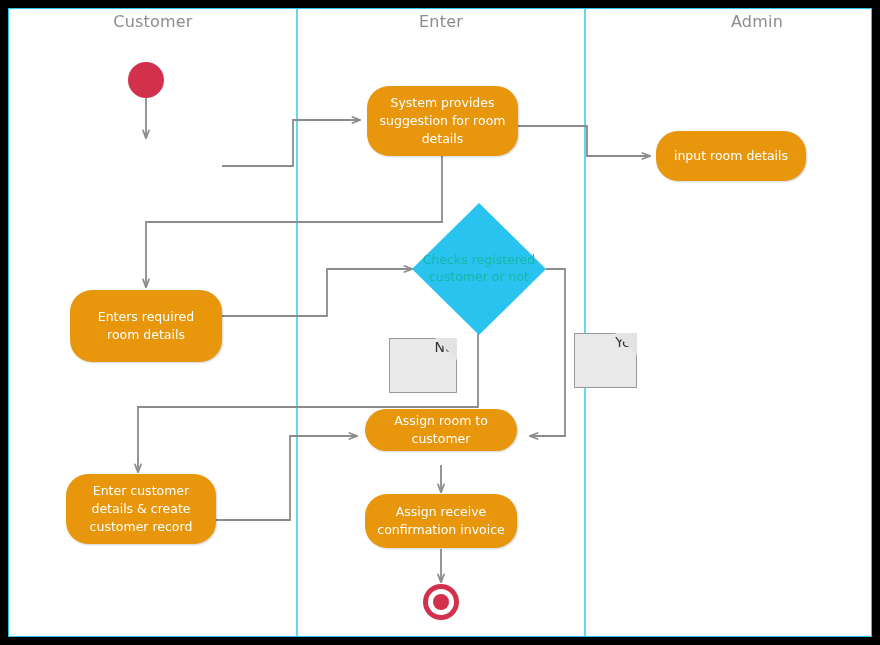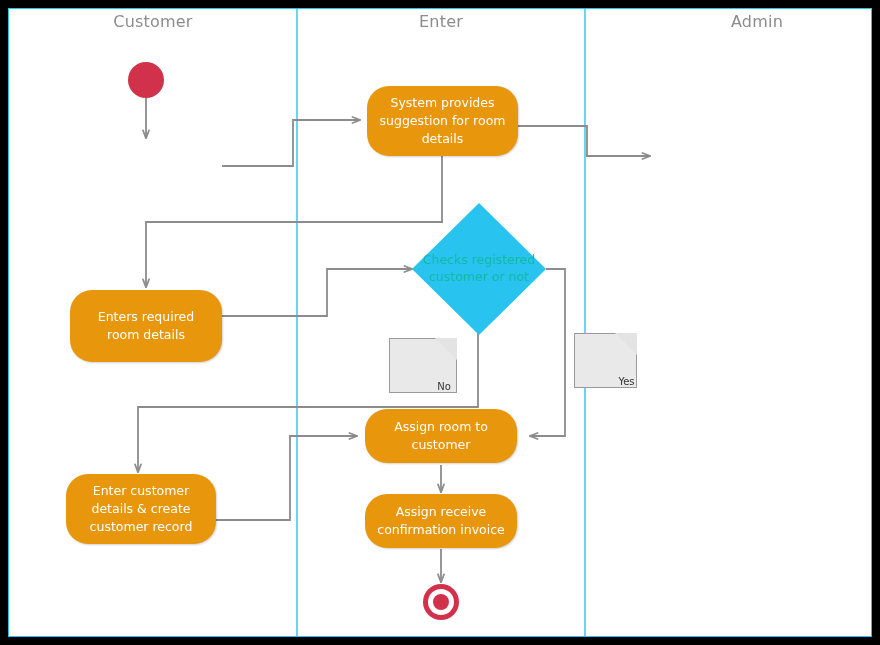--- a/index.html
+++ b/index.html
@@ -58,23 +58,23 @@
     border-radius: 22px;
     padding: 4px 10px;
     box-shadow: 1px 1px 2px rgba(0,0,0,0.18);
   }
   .note {
     position: absolute;
     background: #e9e9e9;
     border: 1px solid #9a9a9a;
     box-sizing: border-box;
     color: #333333;
-    font-size: 10px;
+    font-size: 14px;
     display: flex;
-    align-items: flex-end;
+    align-items: flex-start;
     justify-content: center;
     font-family: "DejaVu Sans", sans-serif;
     padding-left: 42px;
   }
   .note .foldtri {
     position: absolute;
     top: -1px;
     right: -1px;
     width: 0;
     height: 0;
@@ -167,20 +167,23 @@
   <div class="lane-label" style="left:297px; top:12px; width:288px;">Enter</div>
   <div class="lane-label" style="left:585px; top:12px; width:286px;padding-left:29px;">Admin</div>
 
   <div class="marker start-node" style="left:128px; top:62px; width:36px; height:36px;"></div>
 
 
   <div class="node activity" style="left:367px; top:86px; width:151px; height:70px;">
     <span>System provides suggestion for room details</span>
   </div>
 
+  <div class="node activity" style="left:656px; top:131px; width:150px; height:50px;">
+    <span>input room details</span>
+  </div>
 
   <div class="node activity" style="left:70px; top:290px; width:152px; height:72px;">
     <span>Enters required room details</span>
   </div>
 
   <div class="diamond-wrap" style="left:412px; top:203px; width:134px; height:132px;">
     <svg width="134" height="132" viewBox="0 0 134 132" style="position:absolute;left:0;top:0;">
       <polygon points="67,0 134,66 67,132 0,66" fill="#29c3ef"></polygon>
     </svg>
     <div class="diamond-text">Checks registered customer or not</div>
@@ -193,21 +196,21 @@
 
   <div class="note" style="left:574px; top:333px; width:63px; height:55px;">
     <div class="foldtri"></div>
     <span>Yes</span>
   </div>
 
   <div class="node activity" style="left:66px; top:474px; width:150px; height:70px;">
     <span>Enter customer details &amp; create customer record</span>
   </div>
 
-  <div class="node activity" style="left:365px; top:409px; width:152px; height:54px;">
+  <div class="node activity" style="left:365px; top:409px; width:152px; height:42px;">
     <span>Assign room to customer</span>
   </div>
 
   <div class="node activity" style="left:365px; top:494px; width:152px; height:54px;">
     <span>Assign receive confirmation invoice</span>
   </div>
 
   <div class="marker end-outer" style="left:423px; top:584px; width:36px; height:36px;">
     <div class="marker end-inner" style="left:5px; top:5px; width:26px; height:26px;"></div>
     <div class="marker end-core" style="left:10px; top:10px; width:16px; height:16px;"></div>

